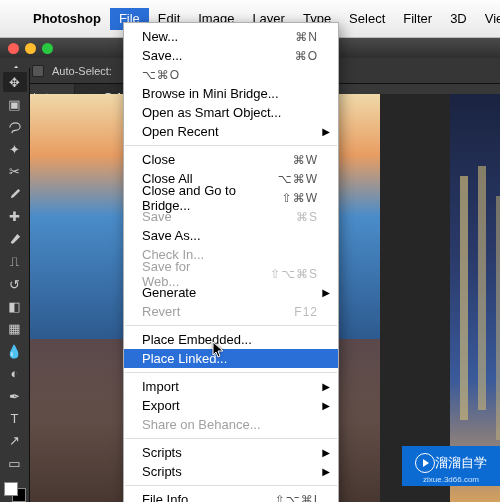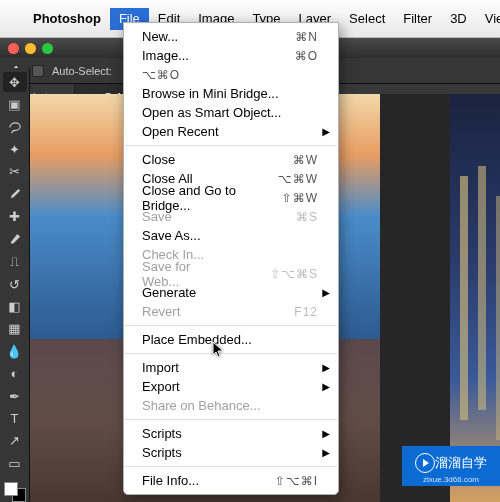--- a/index.html
+++ b/index.html
@@ -60,22 +60,22 @@
 </style>
 </head>
 <body>
 
 <div class="menubar">
   <span class="apple"></span>
   <span class="menubar-item app-name">Photoshop</span>
   <span class="menubar-item active">File</span>
   <span class="menubar-item">Edit</span>
   <span class="menubar-item">Image</span>
+  <span class="menubar-item">Layer</span>
   <span class="menubar-item">Type</span>
-  <span class="menubar-item">Layer</span>
   <span class="menubar-item">Select</span>
   <span class="menubar-item">Filter</span>
   <span class="menubar-item">3D</span>
   <span class="menubar-item">View</span>
 </div>
 
 <div class="window-chrome">
   <div class="traffic">
     <div class="dot red"></div>
     <div class="dot yellow"></div>
@@ -146,21 +146,21 @@
   <div class="gap"></div>
   <div class="photo-right"></div>
 </div>
 
 <div class="dropdown" id="dropdown">
     <div class="menu-item">
       <span>New...</span>
       <span class="sc">⌘N</span>
     </div>
     <div class="menu-item">
-      <span>Image...</span>
+      <span>Save...</span>
       <span class="sc">⌘O</span>
     </div>
     <div class="menu-item">
       <span class="sc">⌥⌘O</span>
     </div>
     <div class="menu-item">
       <span>Browse in Mini Bridge...</span>
     </div>
     <div class="menu-item">
       <span>Open as Smart Object...</span>
@@ -200,20 +200,23 @@
       <span>Generate</span>
       <span class="sub-arrow">▶</span>
     </div>
     <div class="menu-item disabled">
       <span>Revert</span>
       <span class="sc">F12</span>
     </div>
     <div class="sep"></div>
     <div class="menu-item">
       <span>Place Embedded...</span>
+    </div>
+    <div class="menu-item highlight">
+      <span>Place Linked...</span>
     </div>
     <div class="sep"></div>
     <div class="menu-item">
       <span>Import</span>
       <span class="sub-arrow">▶</span>
     </div>
     <div class="menu-item">
       <span>Export</span>
       <span class="sub-arrow">▶</span>
     </div>

